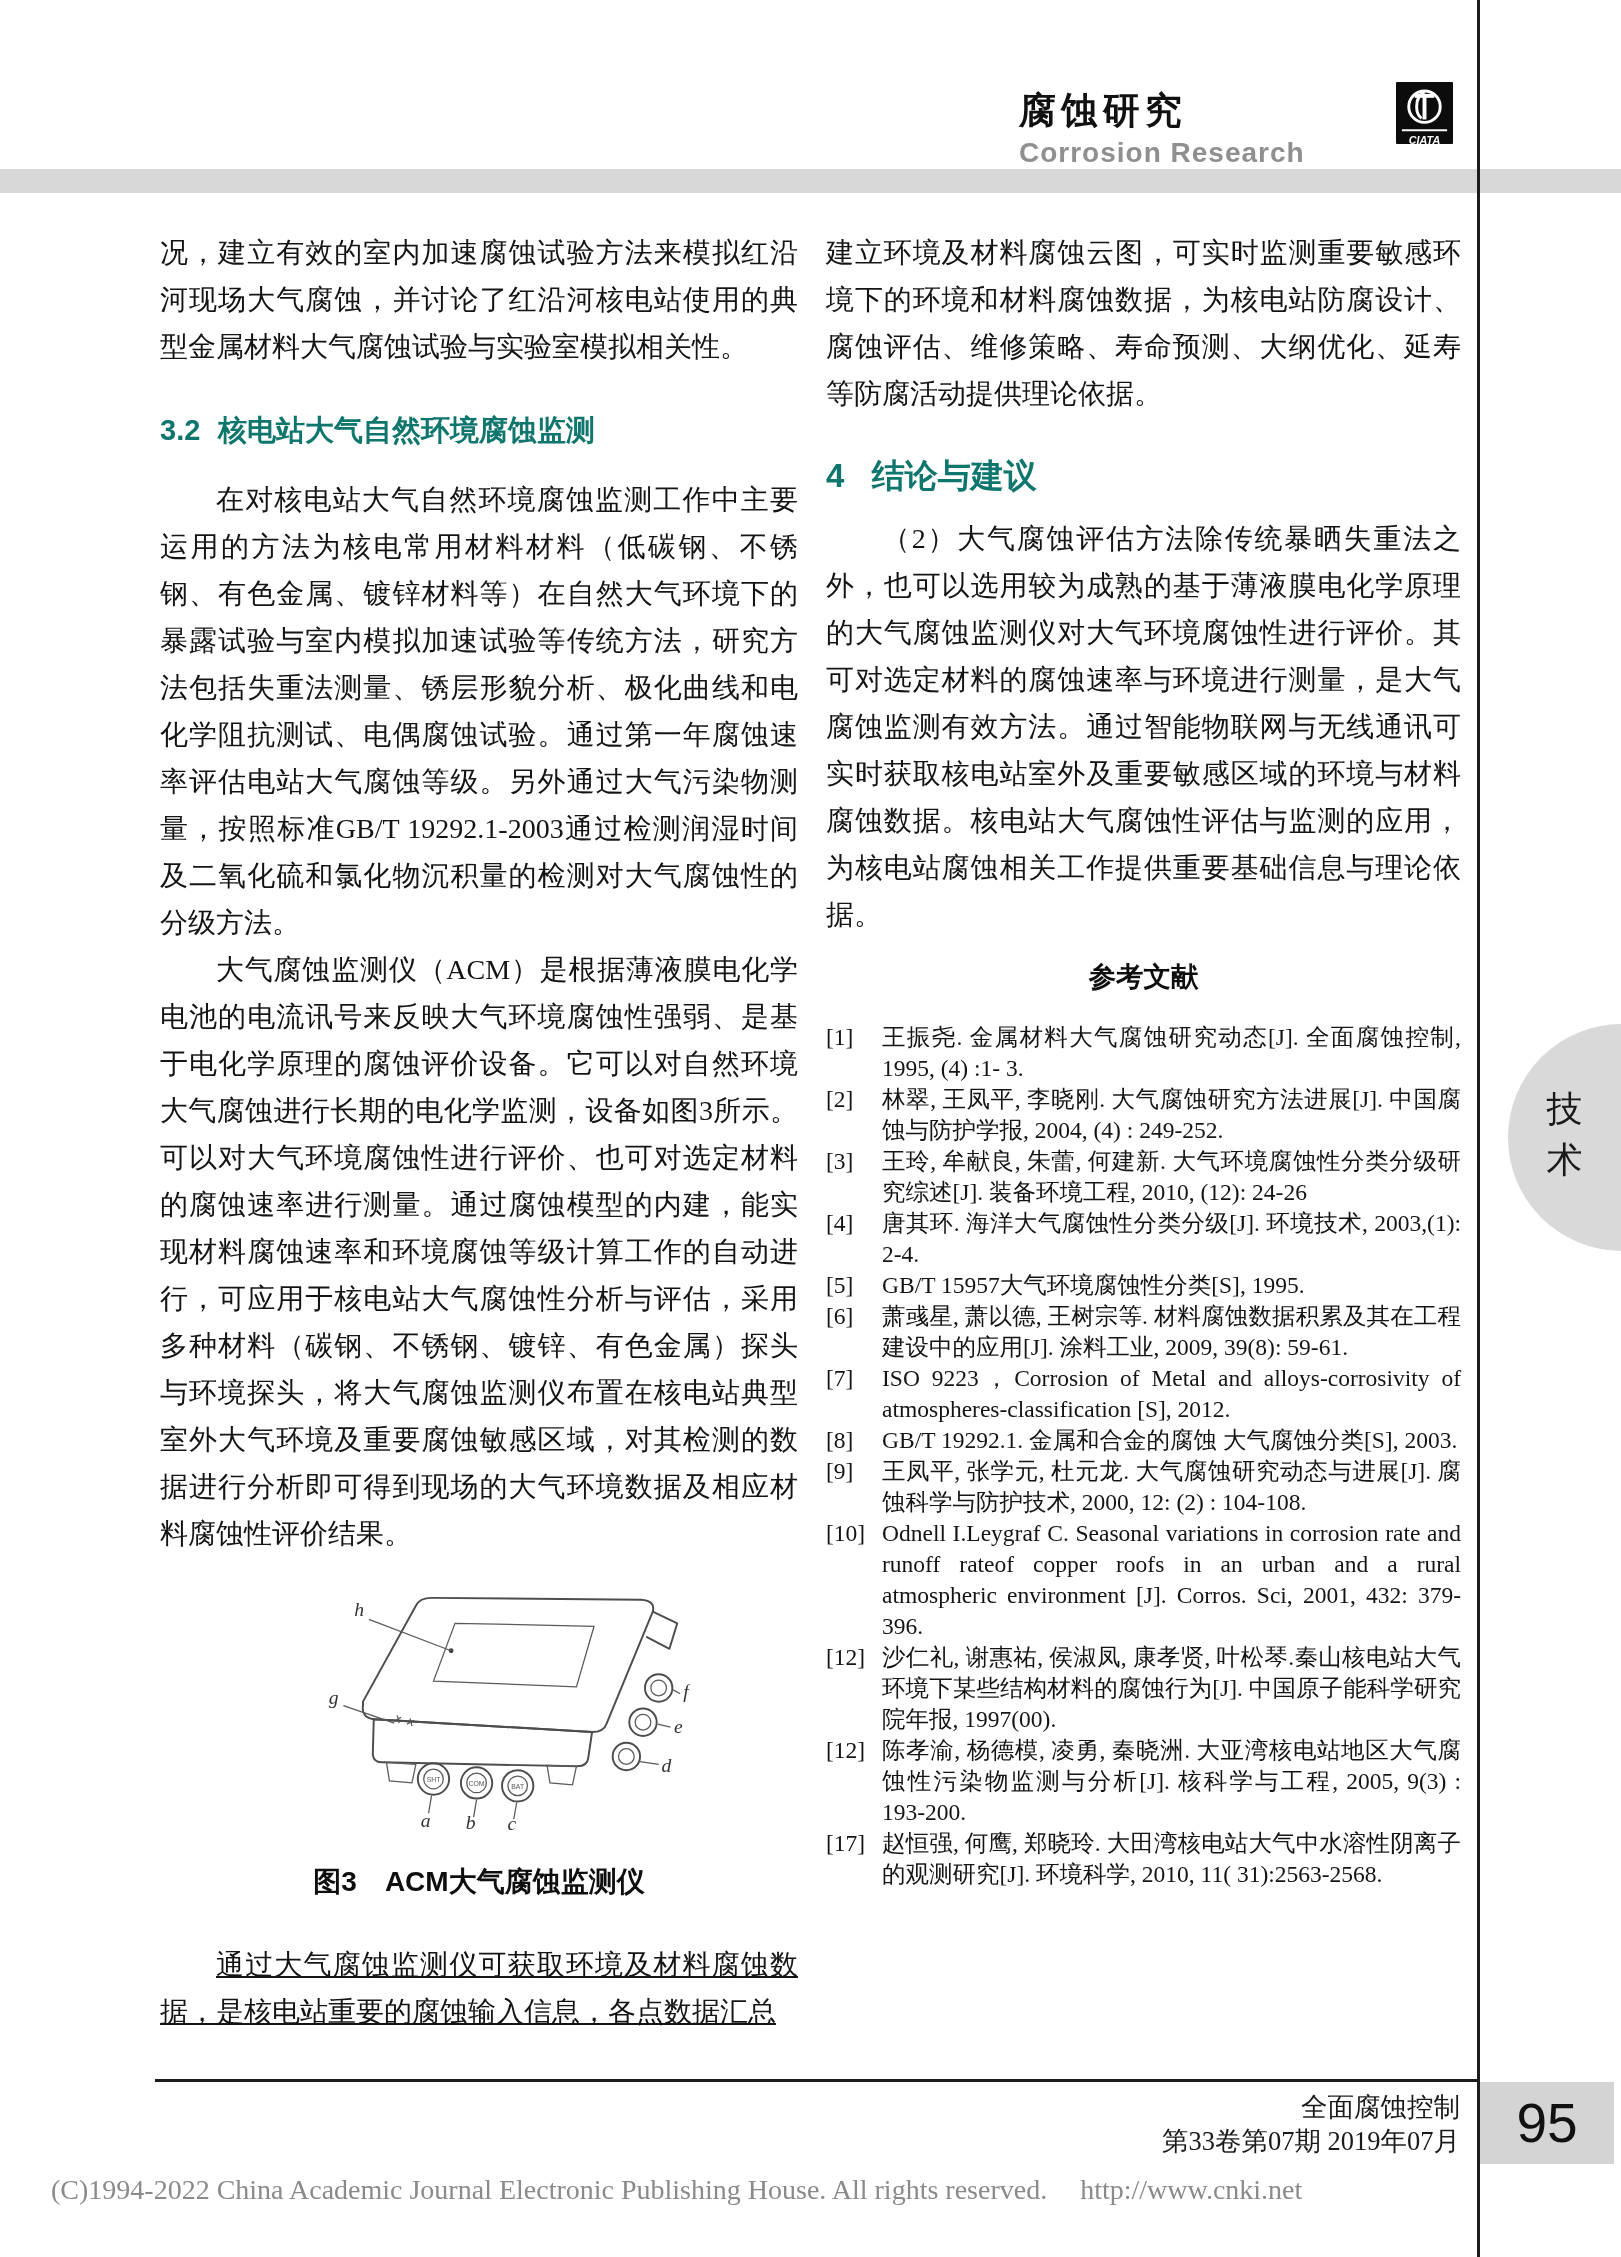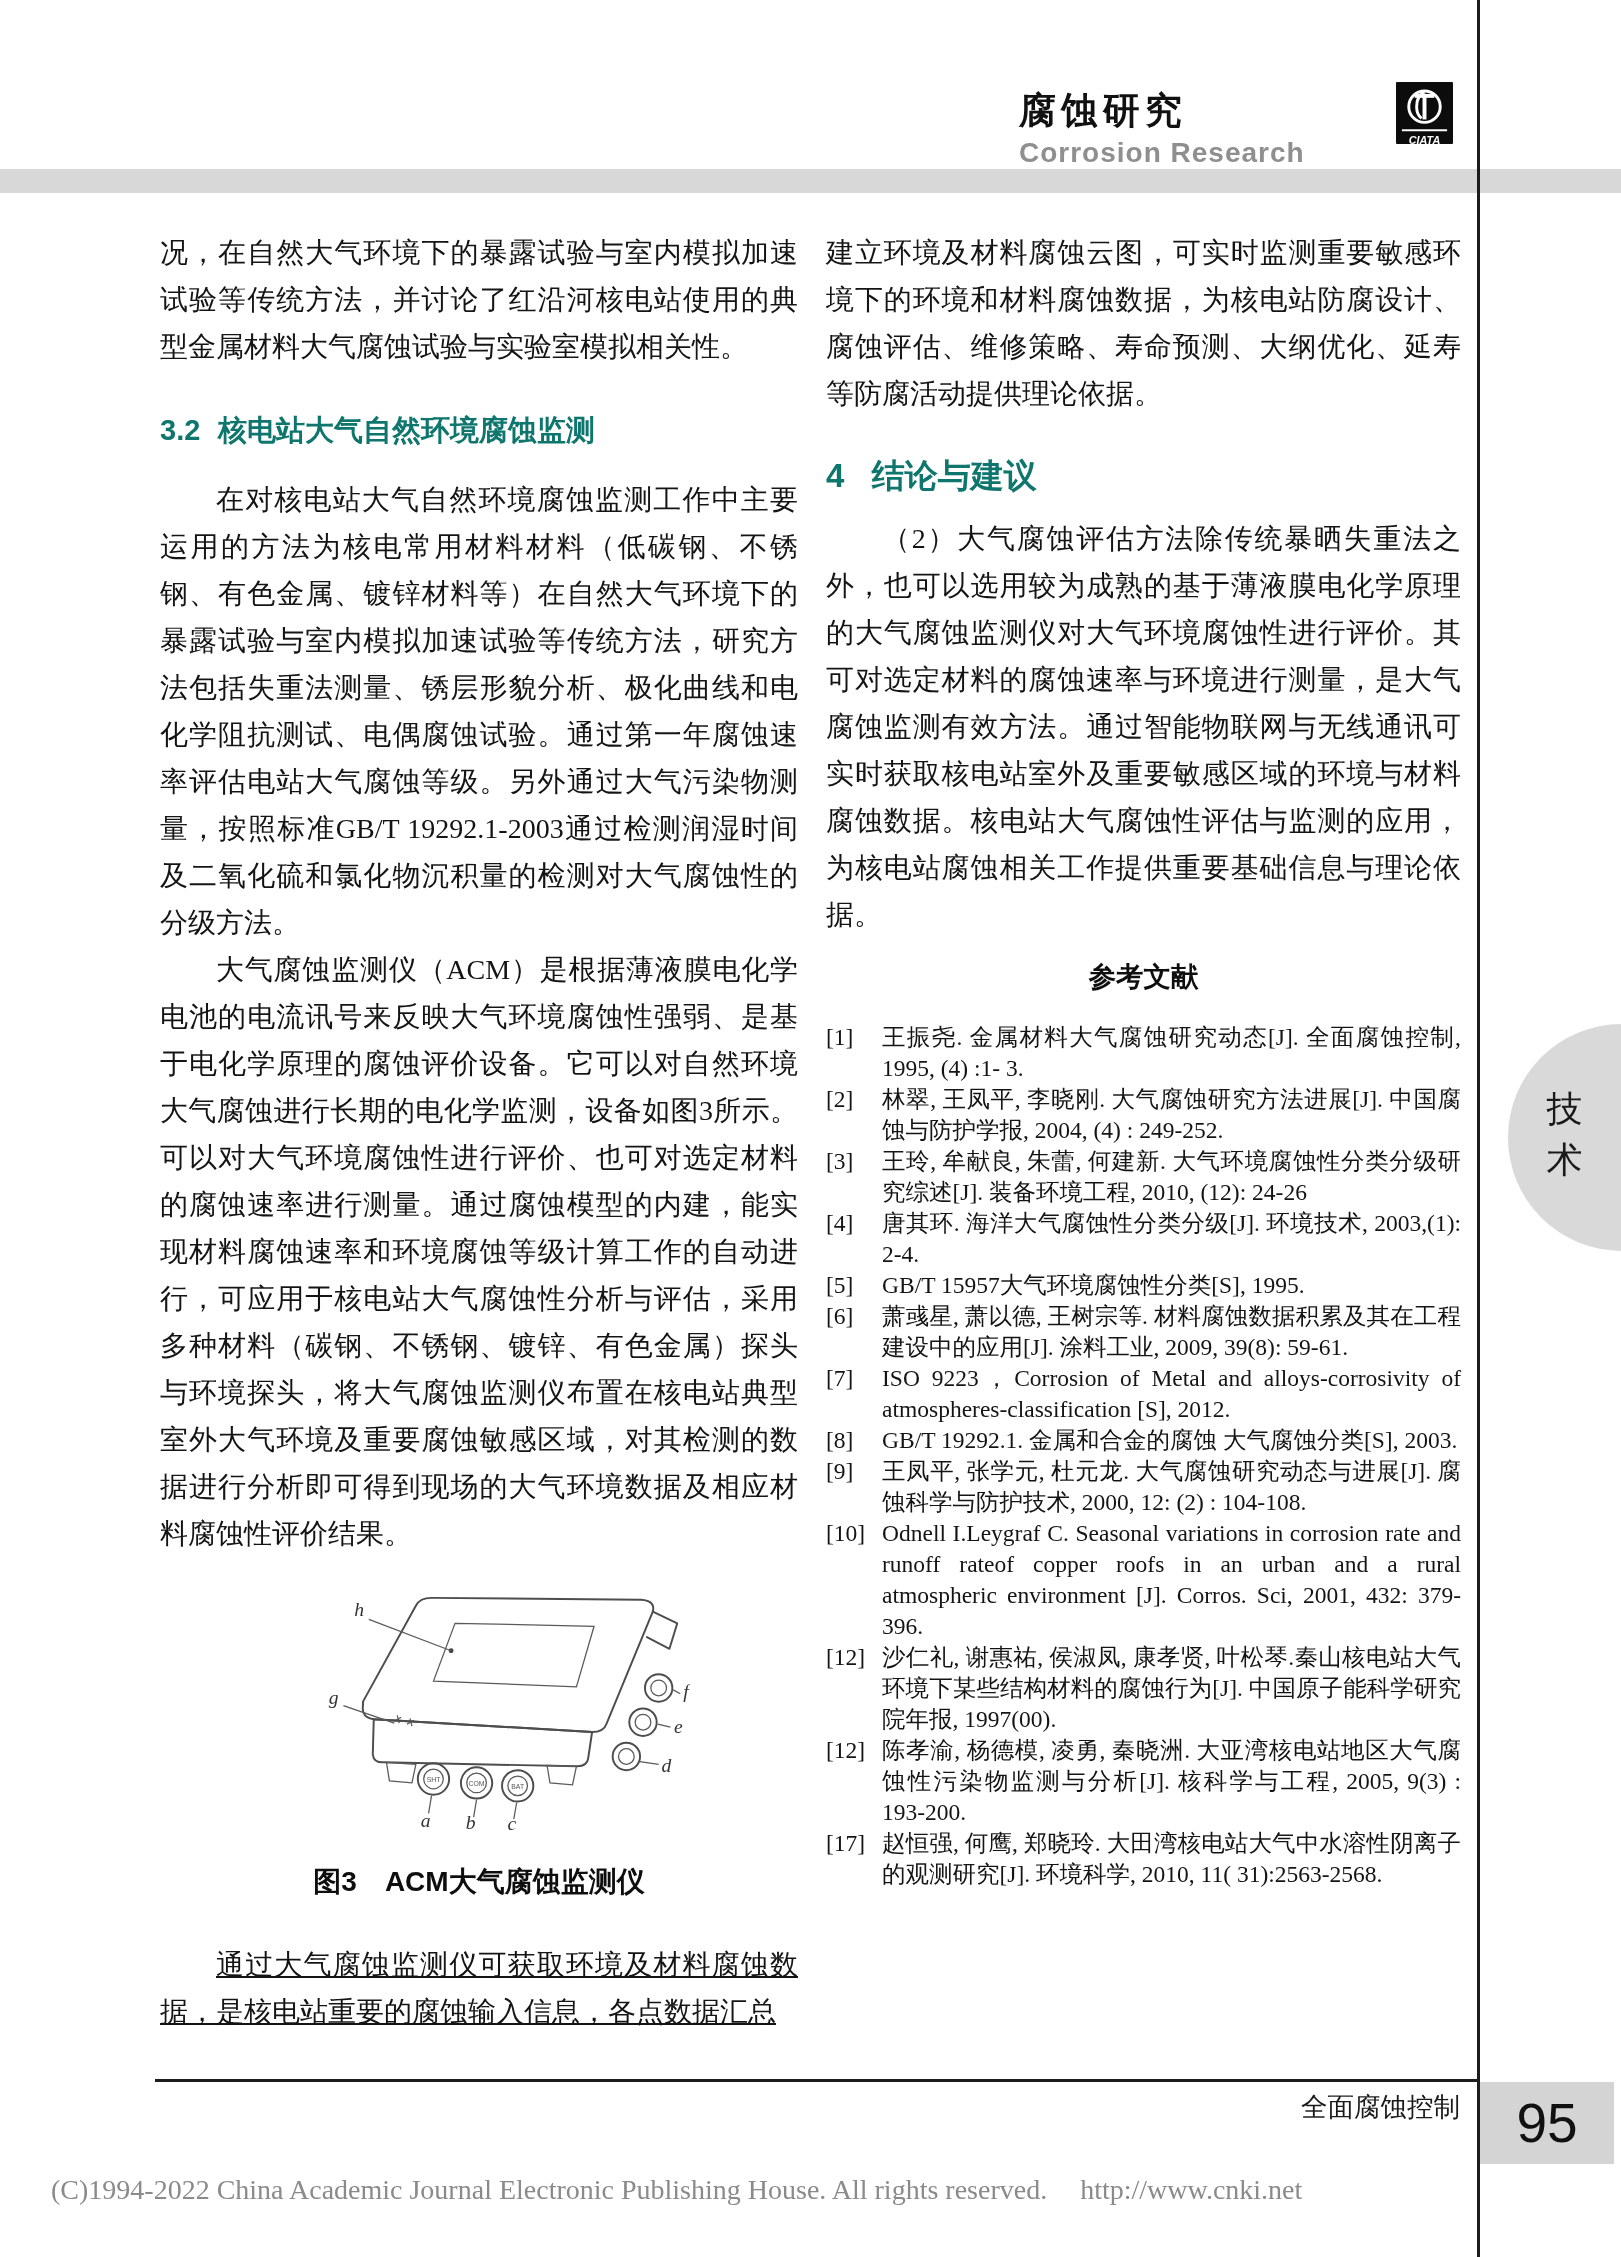--- a/index.html
+++ b/index.html
@@ -77,21 +77,21 @@
     <text x="29" y="63" text-anchor="middle" font-family="Liberation Sans, sans-serif" font-size="11" font-style="italic" font-weight="bold" fill="#ffffff">CIATA</text>
   </svg>
 </div>
 
 <div class="vrule"></div>
 
 <div class="tech-circle"></div>
 <div class="tech-label">技术</div>
 
 <div class="col col-left">
-  <p class="para">况，在自然大气环境下的暴露试验与室内模拟加速试验等传统方法，并讨论了红沿河核电站使用的典型金属材料大气腐蚀试验与实验室模拟相关性。</p>
+  <p class="para">况，建立有效的室内加速腐蚀试验方法来模拟红沿河现场大气腐蚀，并讨论了红沿河核电站使用的典型金属材料大气腐蚀试验与实验室模拟相关性。</p>
   <div class="sec-head">
     <span class="num">3.2</span><span>核电站大气自然环境腐蚀监测</span>
   </div>
   <p class="para indent">在对核电站大气自然环境腐蚀监测工作中主要运用的方法为核电常用材料材料（低碳钢、不锈钢、有色金属、镀锌材料等）在自然大气环境下的暴露试验与室内模拟加速试验等传统方法，研究方法包括失重法测量、锈层形貌分析、极化曲线和电化学阻抗测试、电偶腐蚀试验。通过第一年腐蚀速率评估电站大气腐蚀等级。另外通过大气污染物测量，按照标准GB/T 19292.1-2003通过检测润湿时间及二氧化硫和氯化物沉积量的检测对大气腐蚀性的分级方法。</p>
   <p class="para indent">大气腐蚀监测仪（ACM）是根据薄液膜电化学电池的电流讯号来反映大气环境腐蚀性强弱、是基于电化学原理的腐蚀评价设备。它可以对自然环境大气腐蚀进行长期的电化学监测，设备如图3所示。可以对大气环境腐蚀性进行评价、也可对选定材料的腐蚀速率进行测量。通过腐蚀模型的内建，能实现材料腐蚀速率和环境腐蚀等级计算工作的自动进行，可应用于核电站大气腐蚀性分析与评估，采用多种材料（碳钢、不锈钢、镀锌、有色金属）探头与环境探头，将大气腐蚀监测仪布置在核电站典型室外大气环境及重要腐蚀敏感区域，对其检测的数据进行分析即可得到现场的大气环境数据及相应材料腐蚀性评价结果。</p>
 
   <div class="figure-wrap">
     <svg width="421" height="245" viewBox="0 0 430 250" style="font-size:29px">
 
       <path class="dev" d="M96,118 L150,20 Q154,12 166,12 L380,14 Q395,15 392,26 L345,140 Q342,149 330,149 L107,136 Q94,134 96,122 Z"></path>
@@ -212,20 +212,21 @@
       <div class="ref-item">
         <span class="ref-label">[17]</span>
         <span class="ref-text">赵恒强, 何鹰, 郑晓玲. 大田湾核电站大气中水溶性阴离子的观测研究[J]. 环境科学, 2010, 11( 31):2563-2568.</span>
       </div>
     </div>
 </div>
 
 <div class="footer-rule"></div>
 <div class="journal-footer">
   <div>全面腐蚀控制</div>
+  <div>第33卷第07期 2019年07月</div>
 </div>
 <div class="pagenum-box">
   <span>95</span>
 </div>
 <div class="copyright">
   <span>(C)1994-2022 China Academic Journal Electronic Publishing House. All rights reserved.</span><span class="url">http://www.cnki.net</span>
 </div>
 
 
 </body></html>

